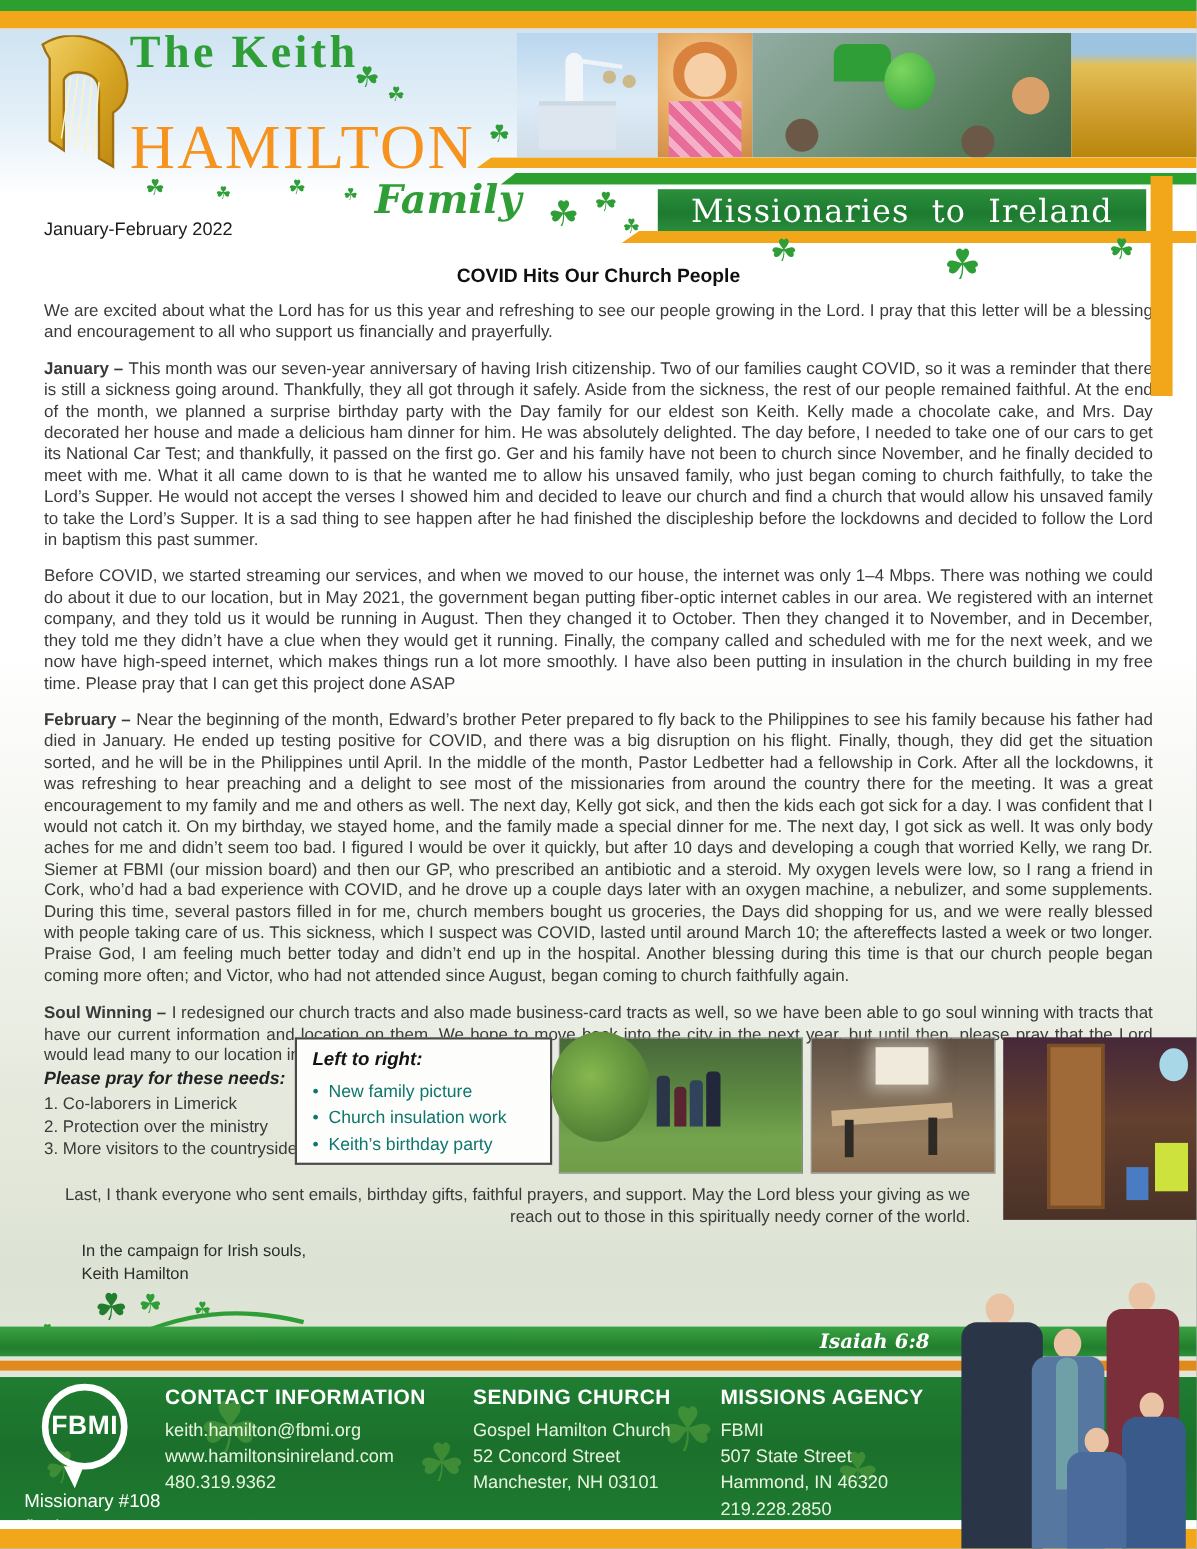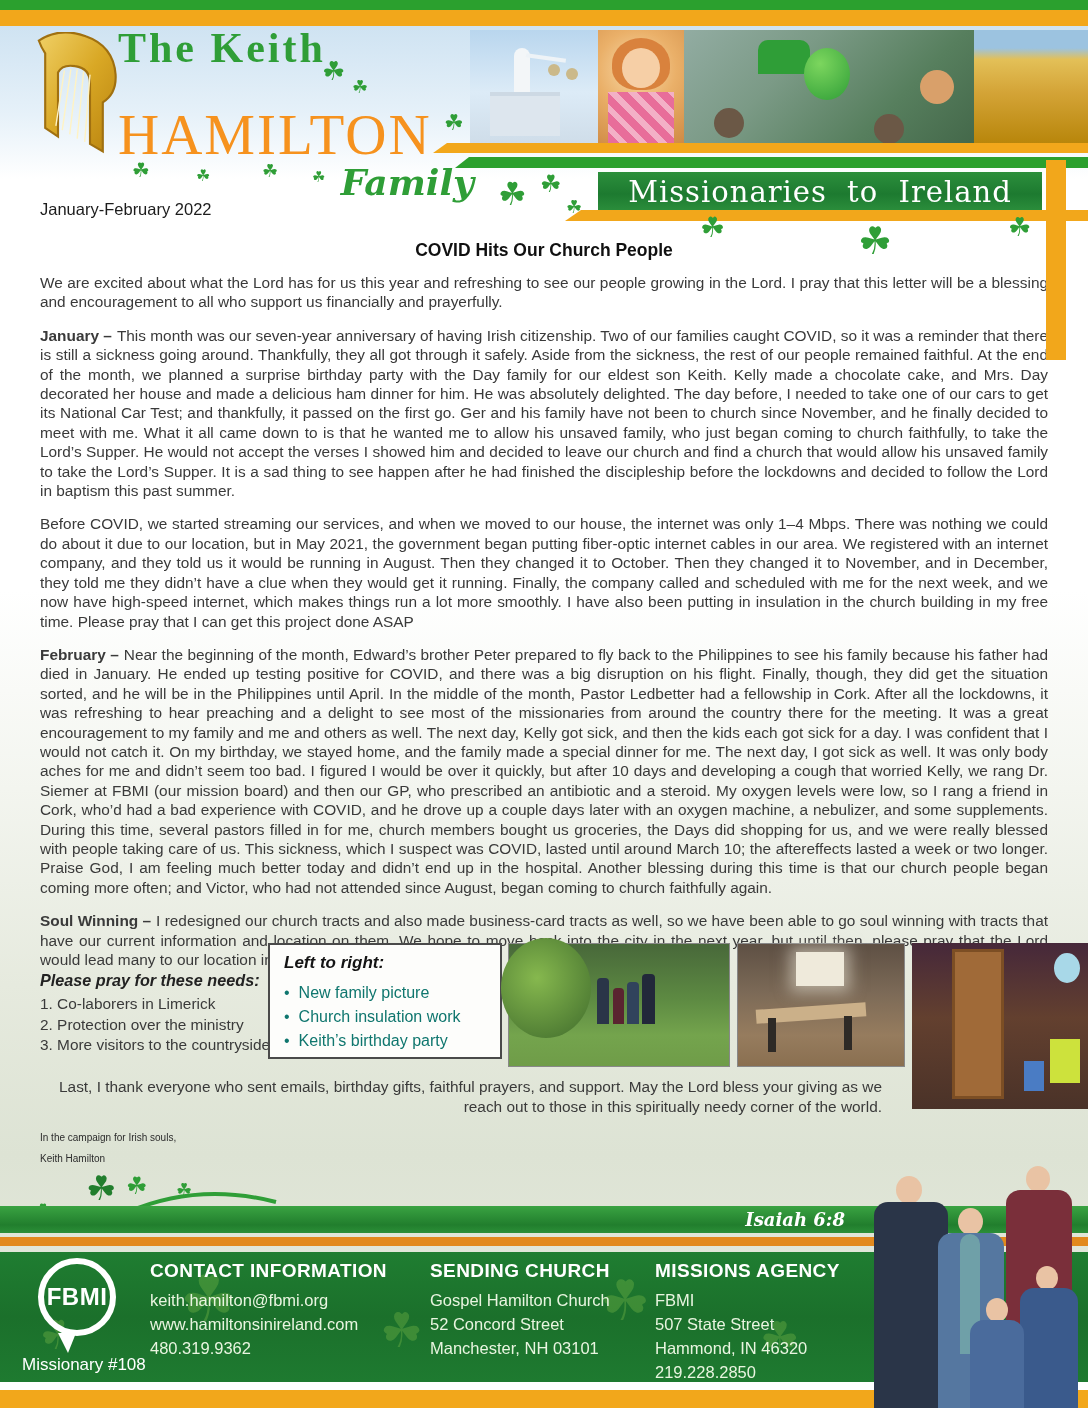--- a/index.html
+++ b/index.html
@@ -63,21 +63,21 @@
   .window{position:absolute;left:58px;top:8px;width:48px;height:34px;background:#efeadb;box-shadow:0 0 14px 6px #efeadb88;}
   .table{position:absolute;left:18px;top:62px;width:110px;height:14px;background:#cbb089;transform:rotate(-4deg);}
   .table-leg{position:absolute;width:8px;height:34px;background:#2e2a26;}
   .photo-bday{left:872px;width:176px;height:166px;background:linear-gradient(180deg,#46283a 0%,#63402f 45%,#4a3228 100%);border:none;}
   .door{position:absolute;left:40px;top:6px;width:52px;height:150px;background:#a06a38;border:3px solid #7c4e24;box-sizing:border-box;}
   .giftbag{position:absolute;left:138px;top:96px;width:30px;height:44px;background:#cde23c;}
   .giftbag2{position:absolute;left:112px;top:118px;width:20px;height:30px;background:#4a7cc4;}
   .bday-balloon{position:absolute;left:142px;top:10px;width:26px;height:30px;border-radius:50%;background:#a8d8e8;}
   .last-para{margin:6px 52px 0;width:830px;text-align:right;font-size:15.4px;line-height:19.8px;}
   .closing-scripture{position:relative;margin:10px 40px 0;height:66px;}
-  .closing-line{font-size:10px;line-height:21px;color:#2c2c2c;}
+  .closing-line{font-size:15px;line-height:21px;color:#2c2c2c;margin-left:34px;}
   .scripture{position:absolute;right:180px;top:10px;text-align:right;font-family:"DejaVu Serif","Liberation Serif",serif;
              font-weight:bold;font-style:italic;color:#1f8c2a;font-size:19px;line-height:27px;white-space:nowrap;}
   .vine-bl{position:absolute;left:8px;top:1166px;z-index:2;}
   
   .isaiah-band{position:absolute;left:0;right:0;top:1206px;height:27px;background:linear-gradient(180deg,#3aa342 0%,#217e2d 70%,#2c8f38 100%);
                text-align:right;padding-right:243px;box-sizing:border-box;z-index:4;}
   .isaiah-band span{font-family:"DejaVu Serif","Liberation Serif",serif;font-weight:bold;font-style:italic;color:#fff;font-size:18px;line-height:27px;}
   .orange-band{position:absolute;left:0;right:0;top:1237px;height:9px;background:#e2891d;z-index:4;}
   .footer{position:absolute;left:0;right:0;top:1252px;height:130px;background:linear-gradient(180deg,#1f7d31 0%,#1b702b 50%,#1e7a30 100%);background-color:#1e7a30;z-index:5;overflow:hidden;}
   .f-sham{position:absolute;color:#8cc84e;opacity:.3;font-family:"DejaVu Sans",sans-serif;}

